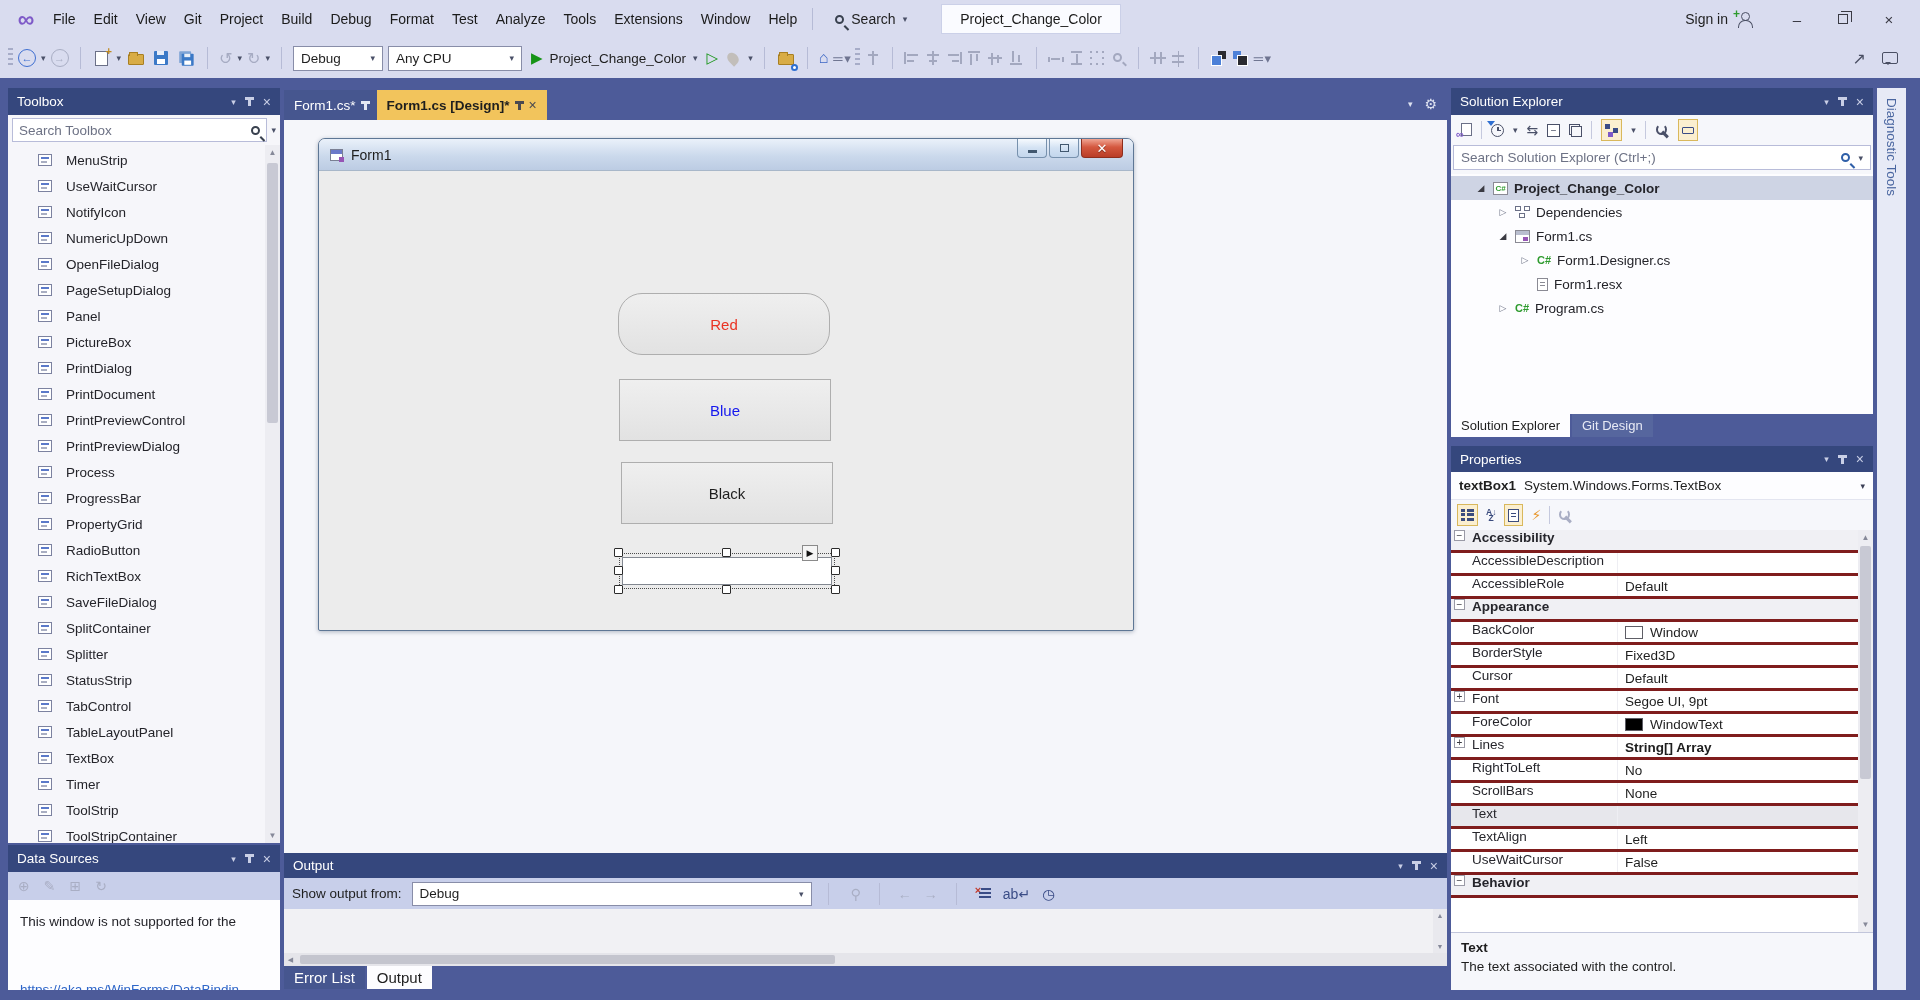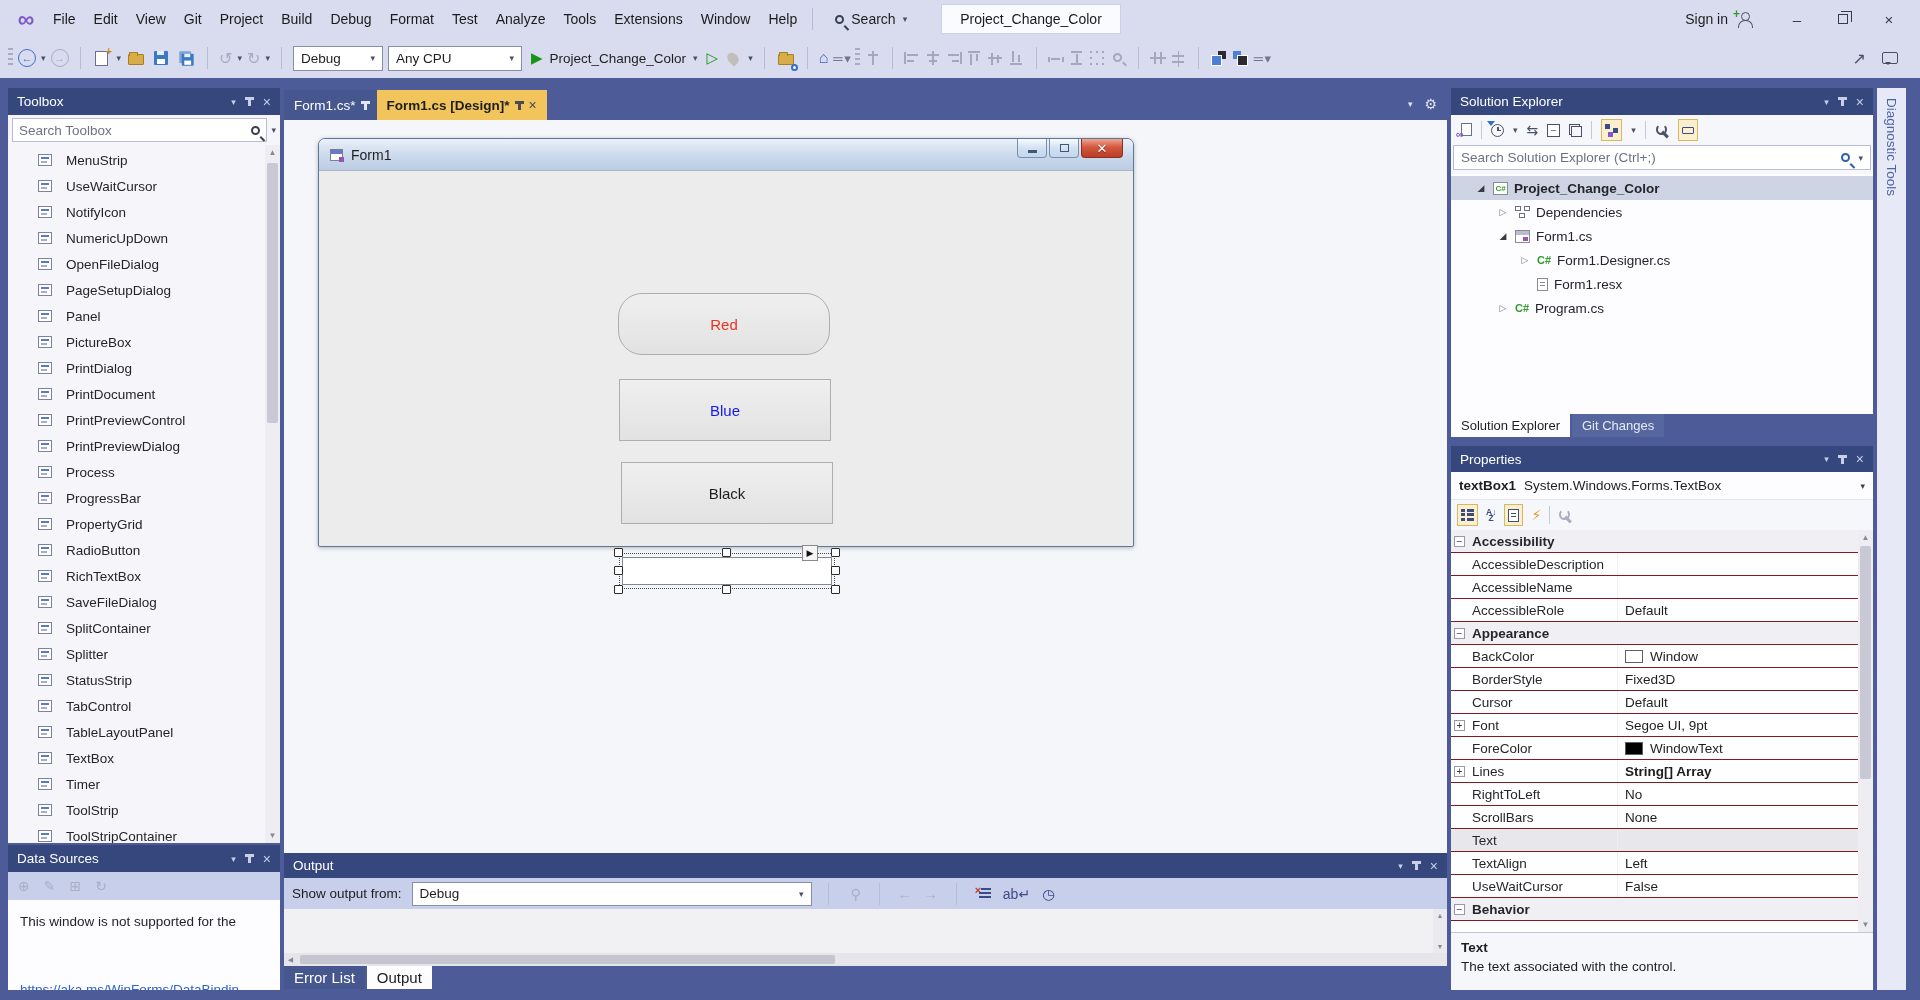--- a/index.html
+++ b/index.html
@@ -101,21 +101,21 @@
   .dtab.active{background:var(--active-tab,#F2C45C);color:#1e1e1e;font-weight:bold;}
   .dtab .pin{background:#E4E7F3;} .dtab .pin::before{background:#E4E7F3;}
   .dtab.active .pin{background:#4A4A50;} .dtab.active .pin::before{background:#4A4A50;}
   .dtab.active .xclose{color:#4A4A50;font-weight:normal;}
   .tabstrip-right{margin-left:auto;display:flex;align-items:center;gap:12px;color:#DDE1F0;padding:0 10px 8px 0;}
   .gear{font-size:14px;color:#DDE1F0;}
 
   .document{position:absolute;left:284px;top:42px;width:1163px;height:733px;background:#F5F6FA;overflow:hidden;}
 
   
-  .form-win{position:absolute;left:34px;top:18px;width:816px;height:409px;background:#ECECEC;border:1px solid #5E7795;border-radius:7px 7px 2px 2px;box-shadow:0 1px 4px rgba(40,60,90,.35);}
+  .form-win{position:absolute;left:34px;top:18px;width:816px;height:493px;background:#ECECEC;border:1px solid #5E7795;border-radius:7px 7px 2px 2px;box-shadow:0 1px 4px rgba(40,60,90,.35);}
   .form-titlebar{height:32px;border-radius:6px 6px 0 0;background:linear-gradient(#EAF1FA,#CBD9EC 55%,#BCCCE3);display:flex;align-items:center;padding:0 2px 0 11px;border-bottom:1px solid #A8B7C9;}
   .form-ico{width:13px;height:12px;border:1px solid #7A7F93;background:#fff;position:relative;flex:none;}
   .form-ico::before{content:"";position:absolute;left:0;top:0;right:0;height:4px;background:#6B79C9;}
   .form-ico::after{content:"";position:absolute;right:-2px;bottom:-2px;width:5px;height:5px;background:#9655B5;}
   .form-title{margin-left:8px;font-size:14px;color:#1e1e1e;}
   .form-btns{margin-left:auto;display:flex;gap:2px;align-self:flex-start;padding-right:8px;}
   .fbtn{height:19px;border:1px solid #7791AD;border-top:none;border-radius:0 0 4px 4px;background:linear-gradient(#F6FAFE,#D3E2F3 50%,#C3D6EC);display:flex;align-items:center;justify-content:center;}
   .fbtn.min{width:30px;} .fbtn.max{width:30px;} 
   .fbtn.close{width:42px;background:linear-gradient(#F0A593,#D4583F 45%,#B93D27);border-color:#8E2E1D;color:#fff;font-weight:bold;font-size:13px;text-shadow:0 1px 1px rgba(0,0,0,.4);}
   .fbtn.min i{width:9px;height:3px;background:#41586F;margin-top:7px;}
@@ -218,21 +218,21 @@
   .p-toolbar{height:30px;background:#F6F7FB;display:flex;align-items:center;gap:8px;padding:0 6px;flex:none;}
   .cat-ic{width:13px;height:13px;display:grid;grid-template-columns:4px 7px;grid-auto-rows:3px;gap:1.5px;}
   .cat-ic i{background:#3B4C7E;}
   .az-ic{font-size:8.5px;font-weight:bold;color:#3B4C7E;display:flex;flex-direction:column;line-height:6px;align-items:center;}
   .propsheet-ic{width:11px;height:13px;border:1px solid #3B4C7E;background:#fff;position:relative;}
   .propsheet-ic::after{content:"";position:absolute;left:2px;top:3px;width:5px;height:1.5px;background:#3B4C7E;box-shadow:0 3px 0 #3B4C7E;}
   .bolt{color:var(--event-bolt,#E8972C);font-size:14px;font-weight:bold;}
   .wrench-gray::before{border-color:#A9AEC4;border-top-color:transparent;}
   .wrench-gray::after{background:#A9AEC4;}
   .pgrid{flex:1;position:relative;overflow:hidden;background:#fff;}
-  .prow{height:23px;display:flex;align-items:center;border-bottom:1px solid #7f1d1d;background:#fff;padding-right:15px;}
+  .prow{height:23px;display:flex;border-bottom:3px solid #7f1d1d;background:#fff;padding-right:15px;}
   .prow.cat{background:#F0F0F4;}
   .prow.cat .pname{font-weight:bold;width:auto;}
   .prow.selrow{background:#E7E7EC;}
   .expbox{width:11px;height:11px;border:1px solid #9A9AA6;background:#fff;margin:0 4px 0 3px;flex:none;font-size:10px;line-height:9px;text-align:center;color:#3A3A42;}
   .expbox.none{visibility:hidden;}
   .expbox.minus::after{content:"−";}
   .expbox.plus::after{content:"+";}
   .pname{width:148px;flex:none;padding-left:3px;overflow:hidden;white-space:nowrap;color:#26262C;}
   .pval{flex:1;display:flex;align-items:center;padding-left:7px;border-left:1px solid #EEEEF3;height:100%;overflow:hidden;white-space:nowrap;}
   .swatch{display:none;width:18px;height:13px;border:1px solid #5E5E66;margin-right:7px;flex:none;}
@@ -790,21 +790,21 @@
         </div>
         <div class="trow ind2">
           <span class="arrx col">▷</span>
           <span class="tico ico-cs">C#</span>
           <span>Program.cs</span>
         </div>
       </div>
     </div>
     <div class="se-tabs">
       <span class="setab active">Solution Explorer</span>
-      <span class="setab inactive">Git Changes</span>
+      <span class="setab inactive">Git Design</span>
     </div>
 
     <div class="props">
       <div class="panel-head" style="height:26px">
         <span>Properties</span>
         <span class="ph-icons">
           <span class="caret">▾</span>
           <span class="pin"></span>
           <span class="xclose">×</span>
         </span>
@@ -847,28 +847,20 @@
 
             <div class="prow prop">
               <span class="expbox none"></span>
               <span class="pname">AccessibleDescription</span>
               <span class="pval">
 
                 <span class="pvtext"></span>
               </span>
             </div>
 
-            <div class="prow prop">
-              <span class="expbox none"></span>
-              <span class="pname">AccessibleName</span>
-              <span class="pval">
-
-                <span class="pvtext"></span>
-              </span>
-            </div>
 
             <div class="prow prop">
               <span class="expbox none"></span>
               <span class="pname">AccessibleRole</span>
               <span class="pval">
 
                 <span class="pvtext">Default</span>
               </span>
             </div>
 

